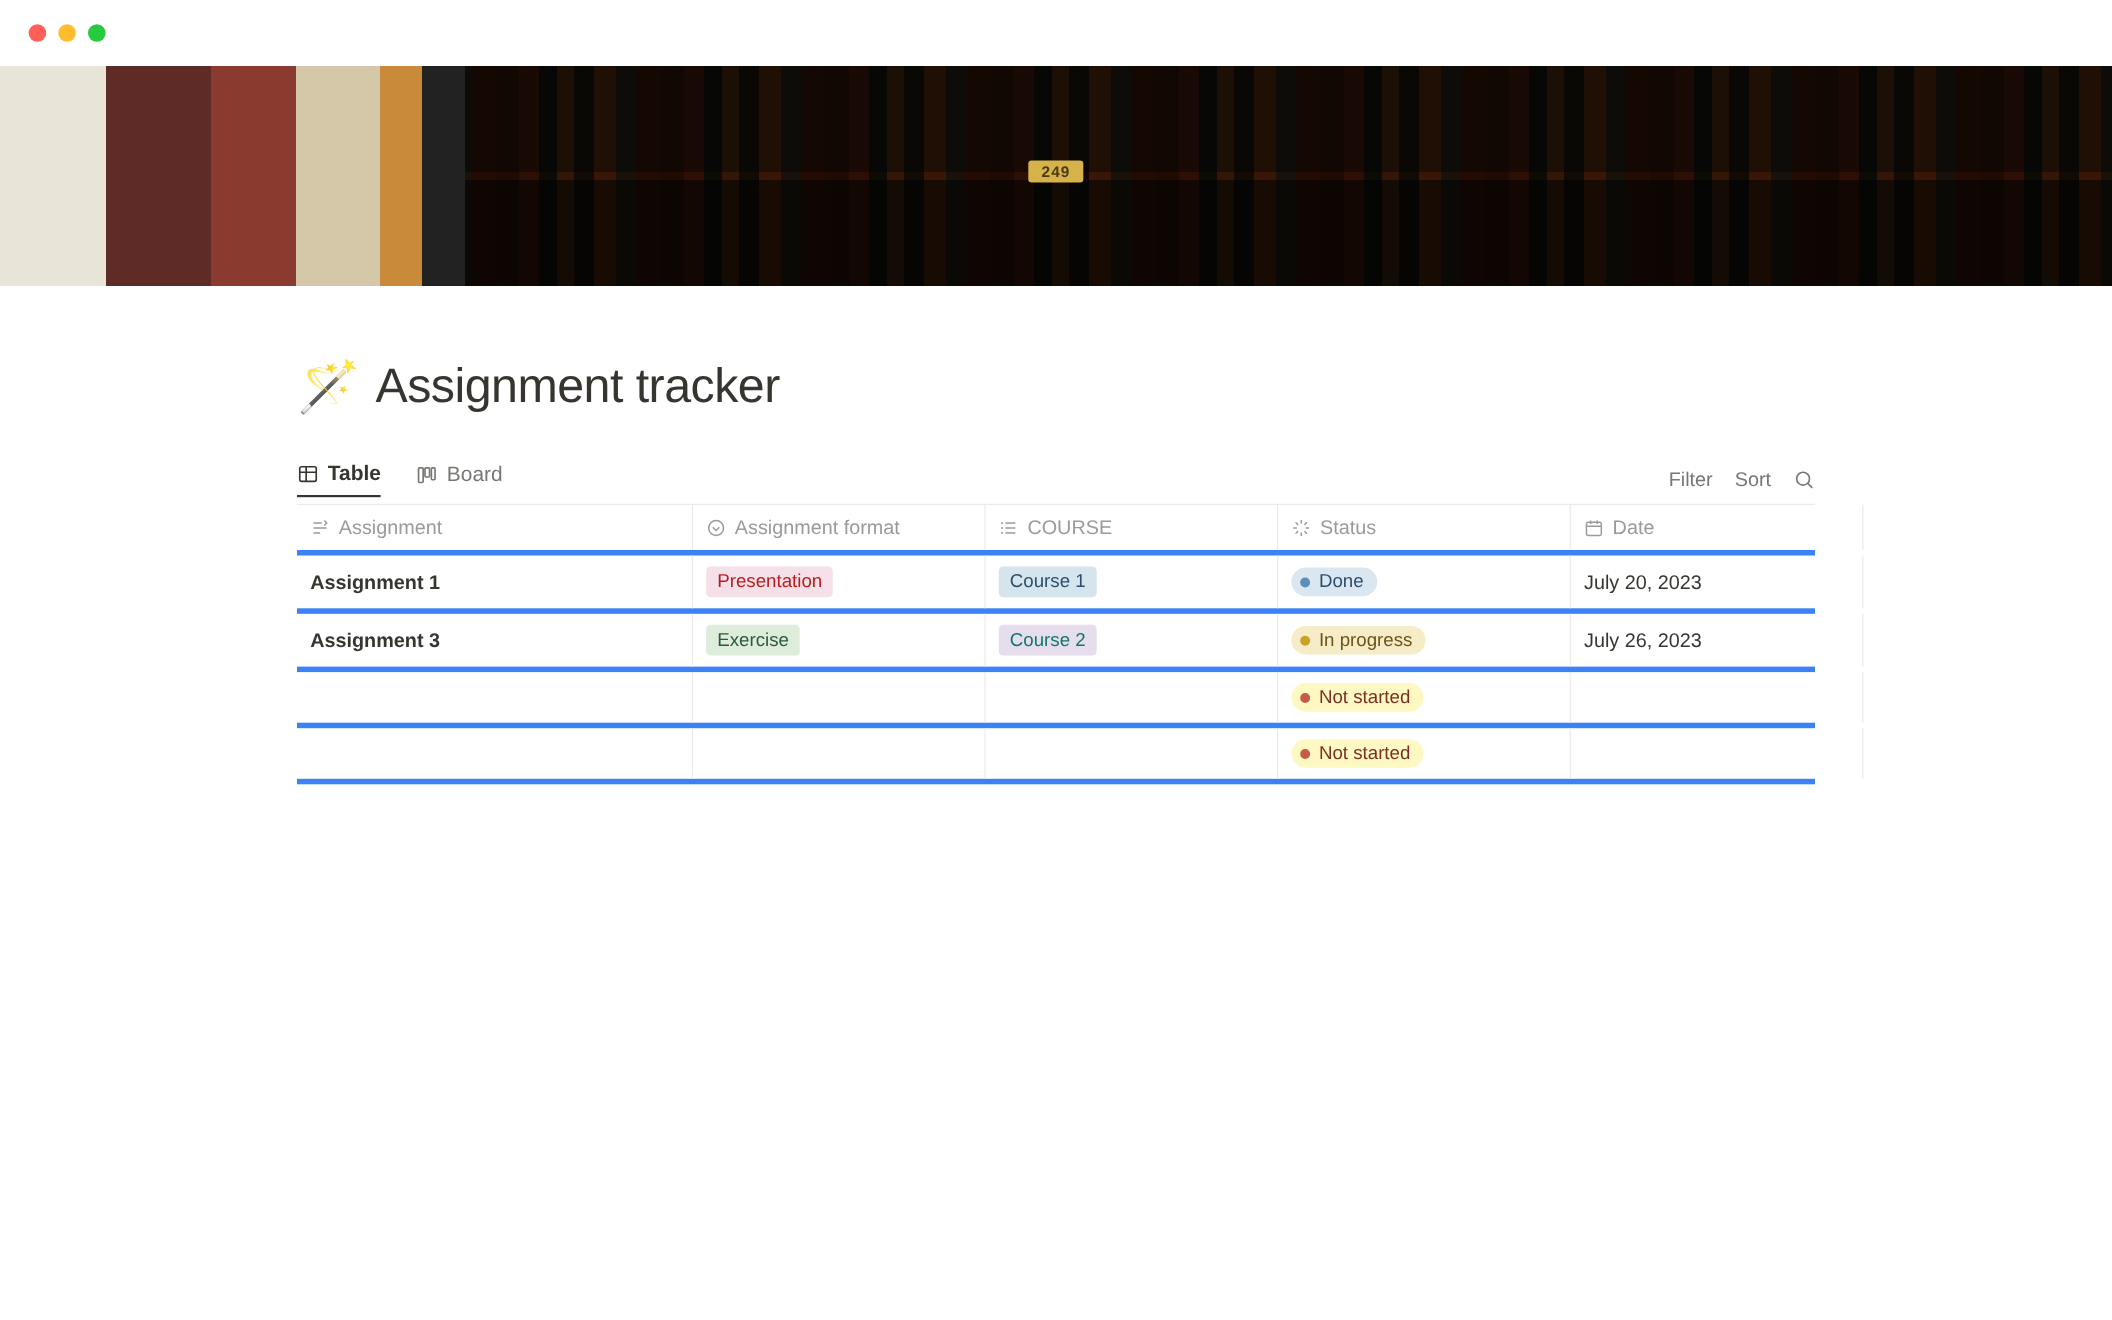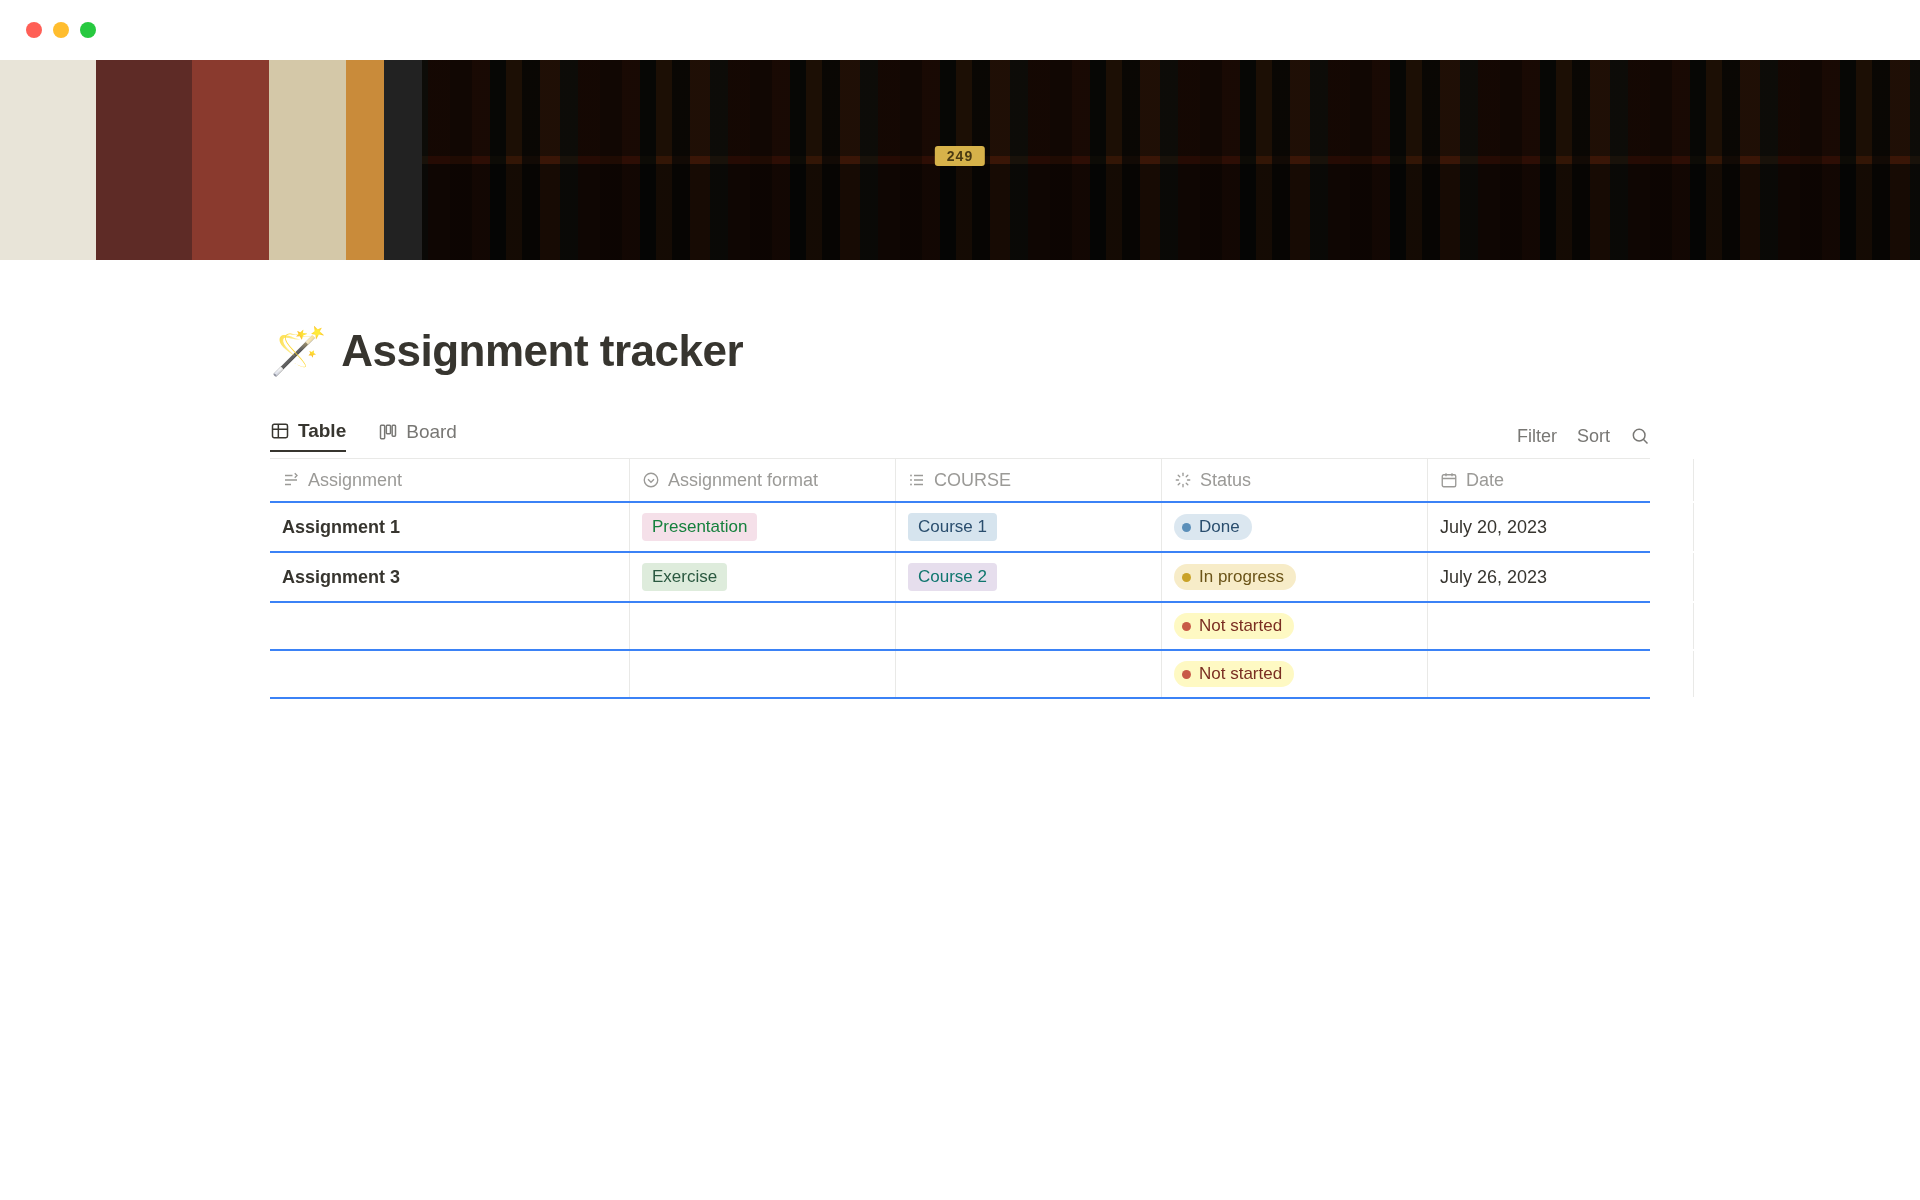--- a/index.html
+++ b/index.html
@@ -79,21 +79,21 @@
     align-items: center;
     gap: 14px;
     margin-top: 66px;
   }
   .page-icon {
     font-size: 46px;
     line-height: 1;
   }
   .page-title {
     font-size: 44px;
-    font-weight: 700;
+    font-weight: 400;
     color: #37352f;
     letter-spacing: -0.5px;
   }
 
   
   .db-header {
     display: flex;
     align-items: center;
     justify-content: space-between;
     margin-top: 44px;
@@ -131,21 +131,21 @@
   .controls svg { width: 20px; height: 20px; cursor: pointer; }
 
   
   .db-table {
     margin-top: 6px;
     border-top: 1px solid #e9e9e7;
   }
   .db-row {
     display: grid;
     grid-template-columns: 360px 266px 266px 266px 266px 1fr;
-    border-bottom: 2px solid #3b82f6;
+    border-bottom: 5px solid #3b82f6;
     min-height: 44px;
   }
   .db-row.header {
     color: #9b9a97;
     font-size: 18px;
   }
   .db-cell {
     display: flex;
     align-items: center;
     gap: 8px;
@@ -162,21 +162,21 @@
   .date-cell { color: #37352f; }
 
   .pill {
     display: inline-flex;
     align-items: center;
     padding: 3px 10px;
     border-radius: 4px;
     font-size: 17px;
     line-height: 1.3;
   }
-  .pill.pink   { background: #f5e0e9; color: #15803d; }
+  .pill.pink   { background: #f5e0e9; color: #b91c1c; }
   .pill.green  { background: #deecdc; color: #2b5940; } 
   .pill.blue   { background: #d6e4ee; color: #2a4e6e; }
   .pill.purple { background: #e6deed; color: #0f766e; }
 
   .status-pill {
     display: inline-flex;
     align-items: center;
     gap: 8px;
     padding: 3px 12px 3px 8px;
     border-radius: 14px;

